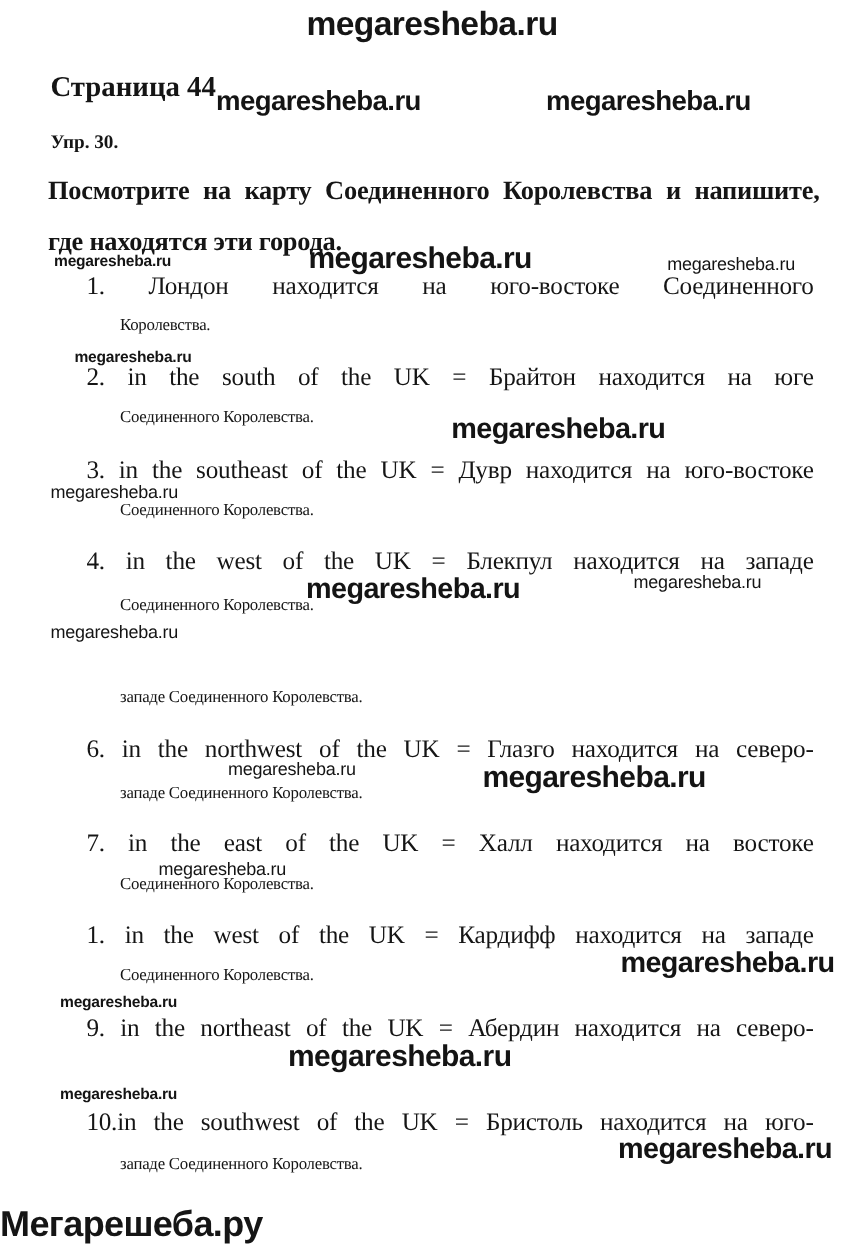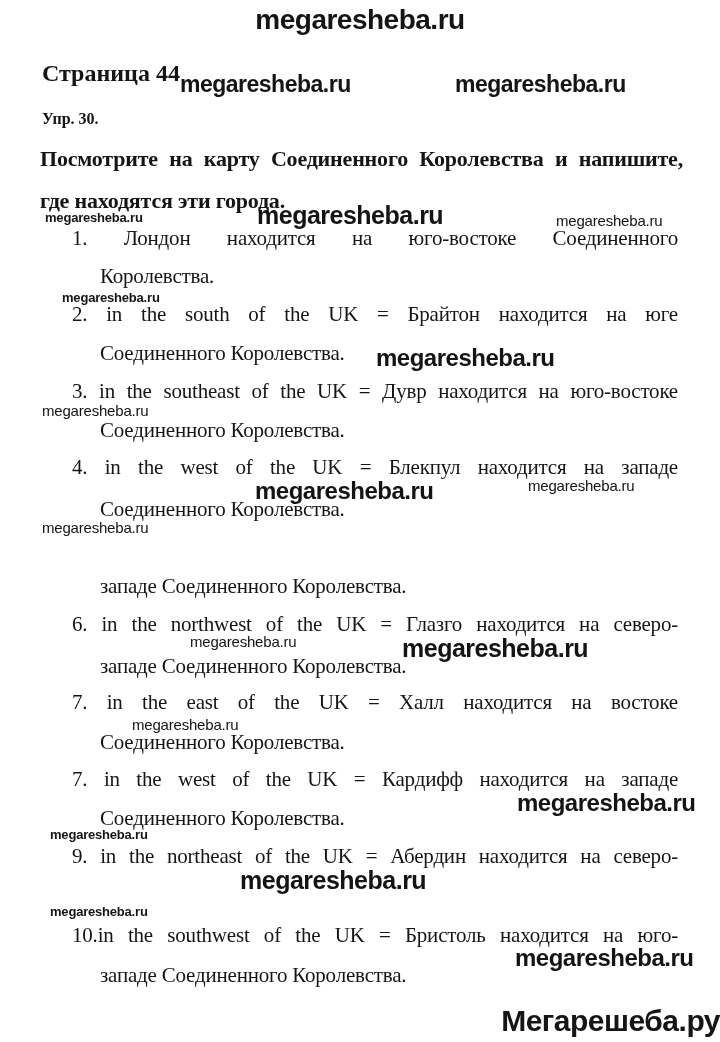--- a/index.html
+++ b/index.html
@@ -29,33 +29,33 @@
   .task-line2{top:188px;}
 
   .ans-line1{
     left:72px;width:606px;
     font-size:21px;letter-spacing:-0.2px;
     text-align:justify;text-align-last:justify;text-justify:inter-word;
     white-space:normal;
   }
   .ans-line2{
     left:100px;
-    font-size:21px;letter-spacing:-0.2px;white-space:nowrap;
+    font-size:14px;letter-spacing:-0.2px;white-space:nowrap;
   }
 
   
   .wm{font-family:"Liberation Sans",sans-serif;color:#141414;white-space:nowrap;}
   .wm-big{font-weight:700;font-size:24px;letter-spacing:-0.5px;}
   .wm-big2{font-weight:700;font-size:25px;letter-spacing:-0.5px;}
   .wm-mid{font-weight:700;font-size:23px;letter-spacing:-0.5px;}
   .wm-sb{font-weight:700;font-size:13px;letter-spacing:-0.2px;}
   .wm-s{font-weight:400;font-size:15px;letter-spacing:-0.2px;}
 
   .footer{
-    left:0;right:0;top:1004px;text-align:right;
+    left:0;right:0;top:1004px;text-align:left;
     font-family:"Liberation Sans",sans-serif;
     font-weight:700;font-size:30px;letter-spacing:-0.5px;
   }
 </style>
 </head>
 <body>
 
 <div class="page">
 
   <div class="abs site-header">megaresheba.ru</div>
@@ -94,21 +94,21 @@
 
   <div class="abs ans-line1" style="top:612px">6. in the northwest of the UK = Глазго находится на северо-</div>
   <span class="abs wm wm-s" style="left:190px;top:633px">megaresheba.ru</span>
   <span class="abs wm wm-big2" style="left:402px;top:634px">megaresheba.ru</span>
   <div class="abs ans-line2" style="top:654px">западе Соединенного Королевства.</div>
 
   <div class="abs ans-line1" style="top:690px">7. in the east of the UK = Халл находится на востоке</div>
   <span class="abs wm wm-s" style="left:132px;top:716px">megaresheba.ru</span>
   <div class="abs ans-line2" style="top:730px">Соединенного Королевства.</div>
 
-  <div class="abs ans-line1" style="top:767px">7. in the west of the UK = Кардифф находится на западе</div>
+  <div class="abs ans-line1" style="top:767px">1. in the west of the UK = Кардифф находится на западе</div>
   <span class="abs wm wm-big" style="left:517px;top:789px">megaresheba.ru</span>
   <div class="abs ans-line2" style="top:806px">Соединенного Королевства.</div>
   <span class="abs wm wm-sb" style="left:50px;top:827px">megaresheba.ru</span>
 
   <div class="abs ans-line1" style="top:844px">9. in the northeast of the UK = Абердин находится на северо-</div>
   <span class="abs wm wm-big2" style="left:240px;top:866px">megaresheba.ru</span>
   <span class="abs wm wm-sb" style="left:50px;top:904px">megaresheba.ru</span>
 
   <div class="abs ans-line1" style="top:923px">10.in the southwest of the UK = Бристоль находится на юго-</div>
   <span class="abs wm wm-big" style="left:515px;top:944px">megaresheba.ru</span>

